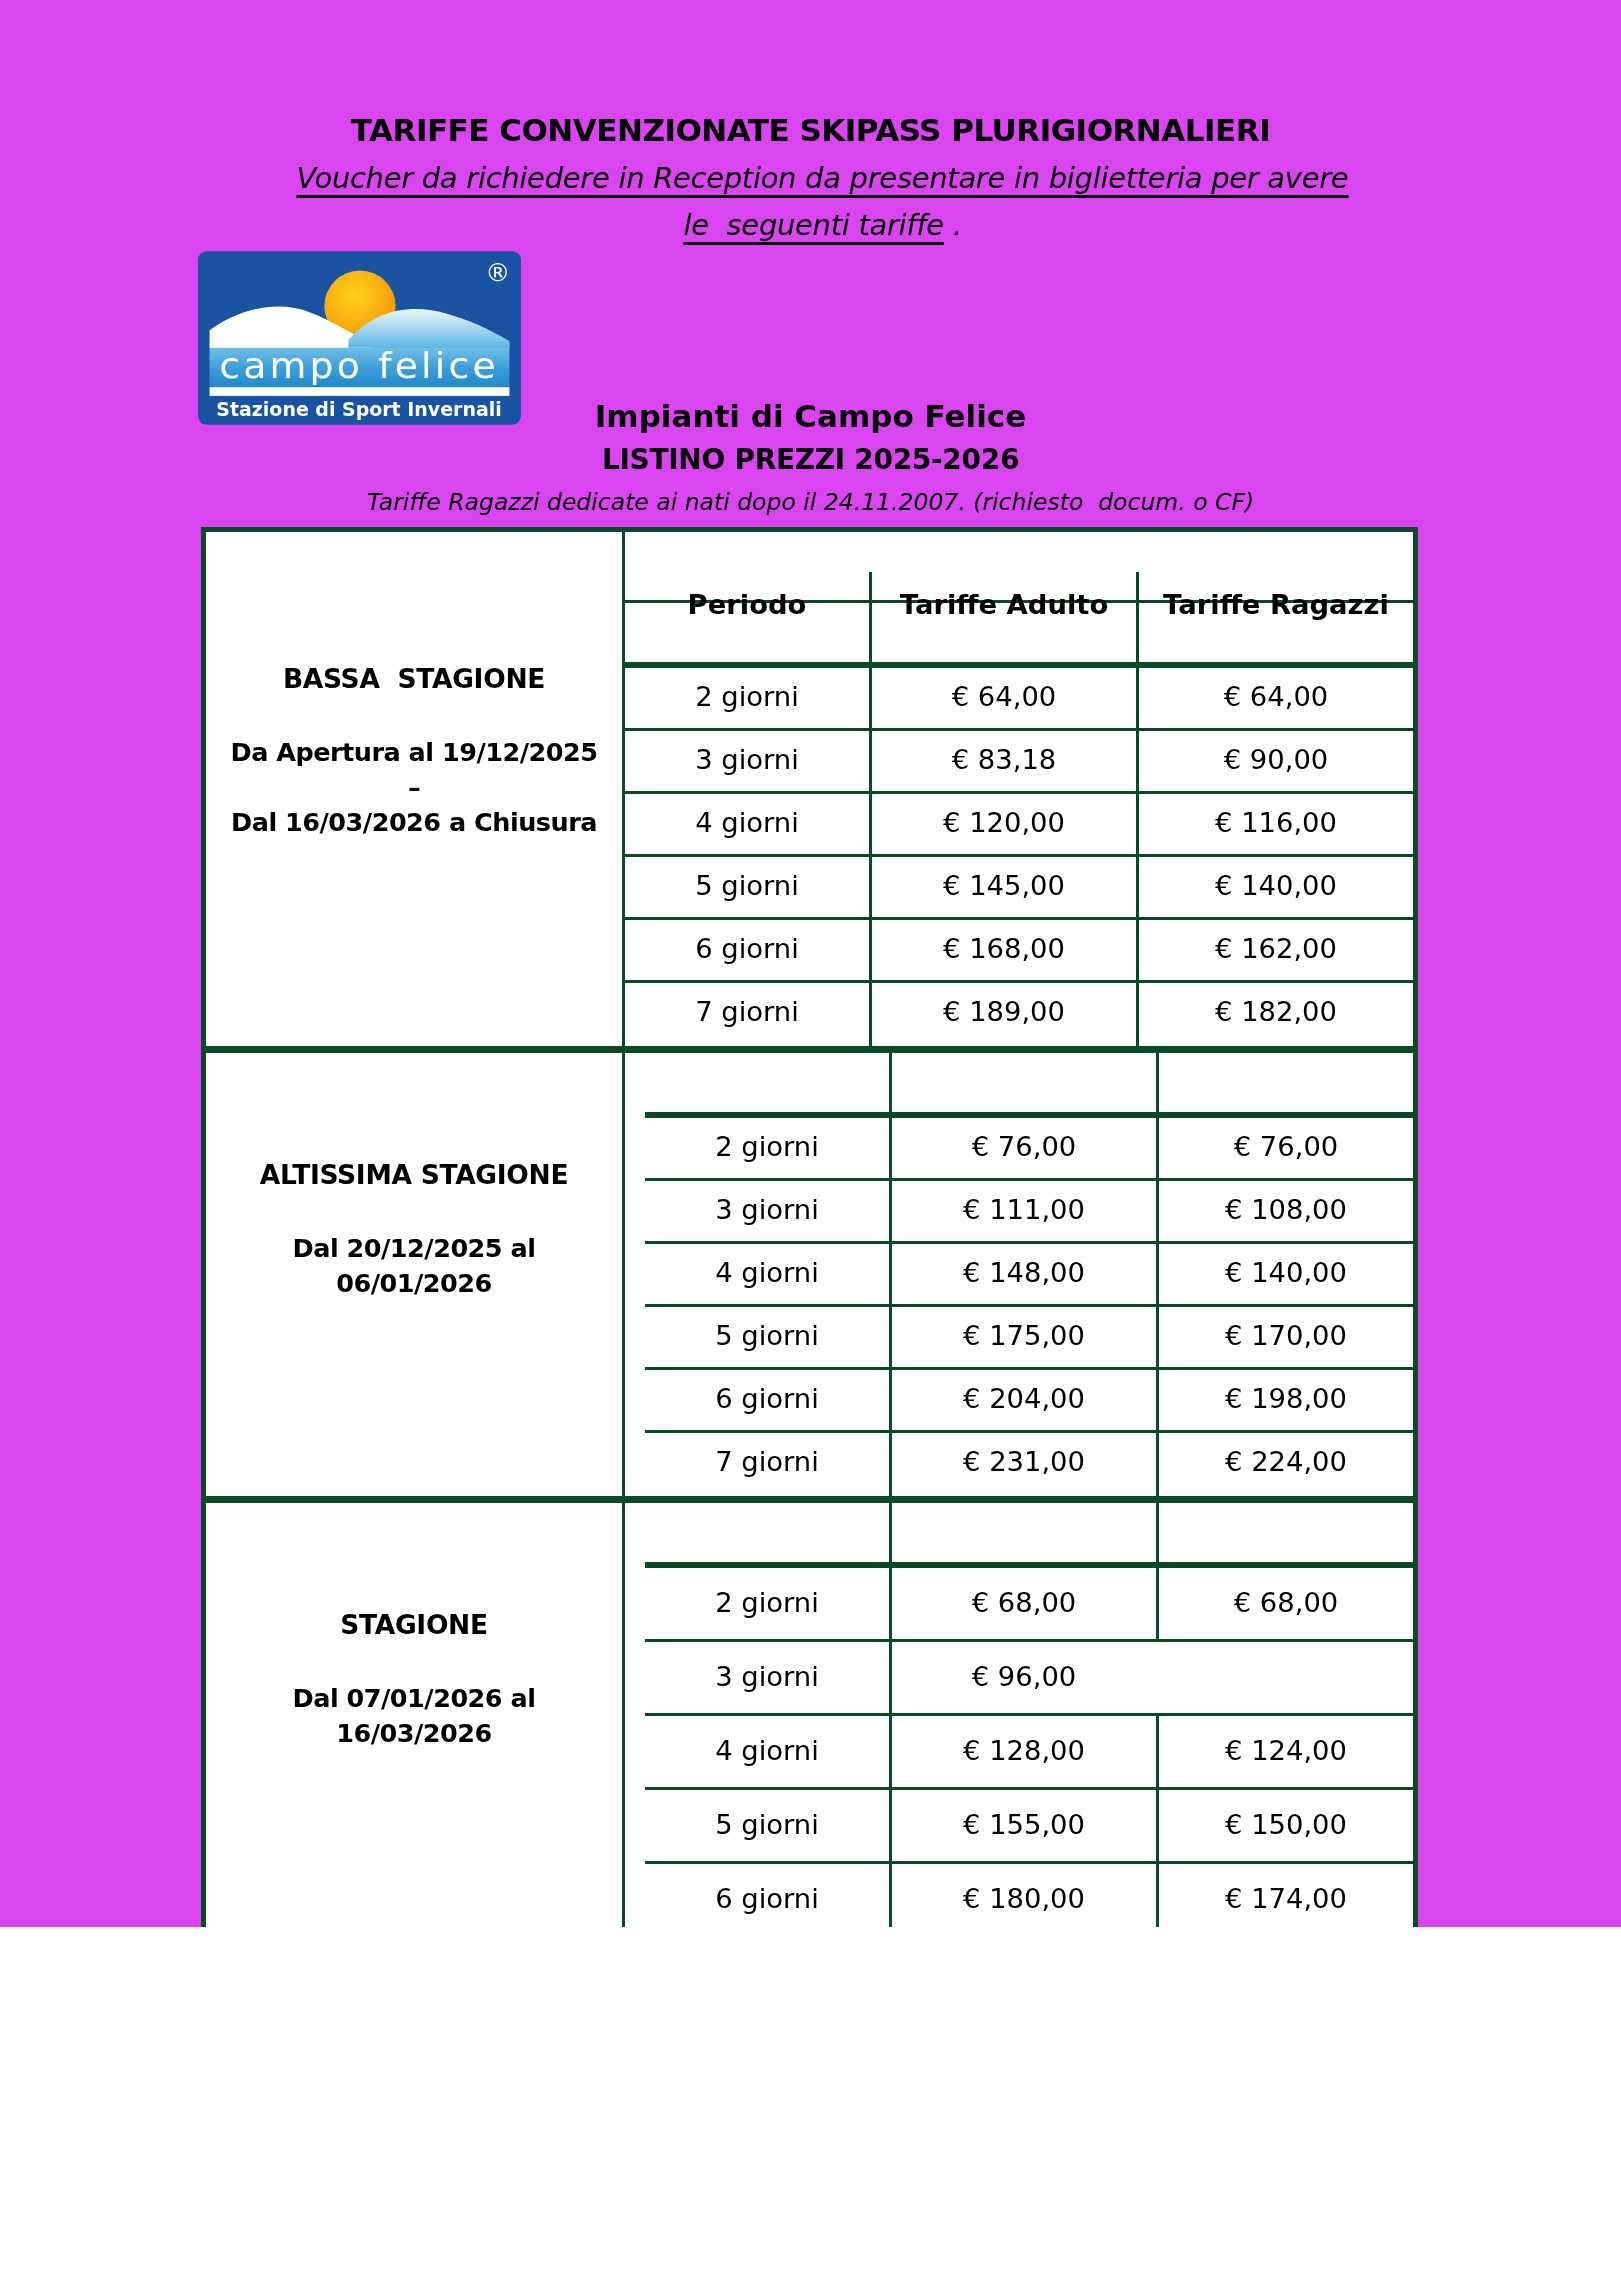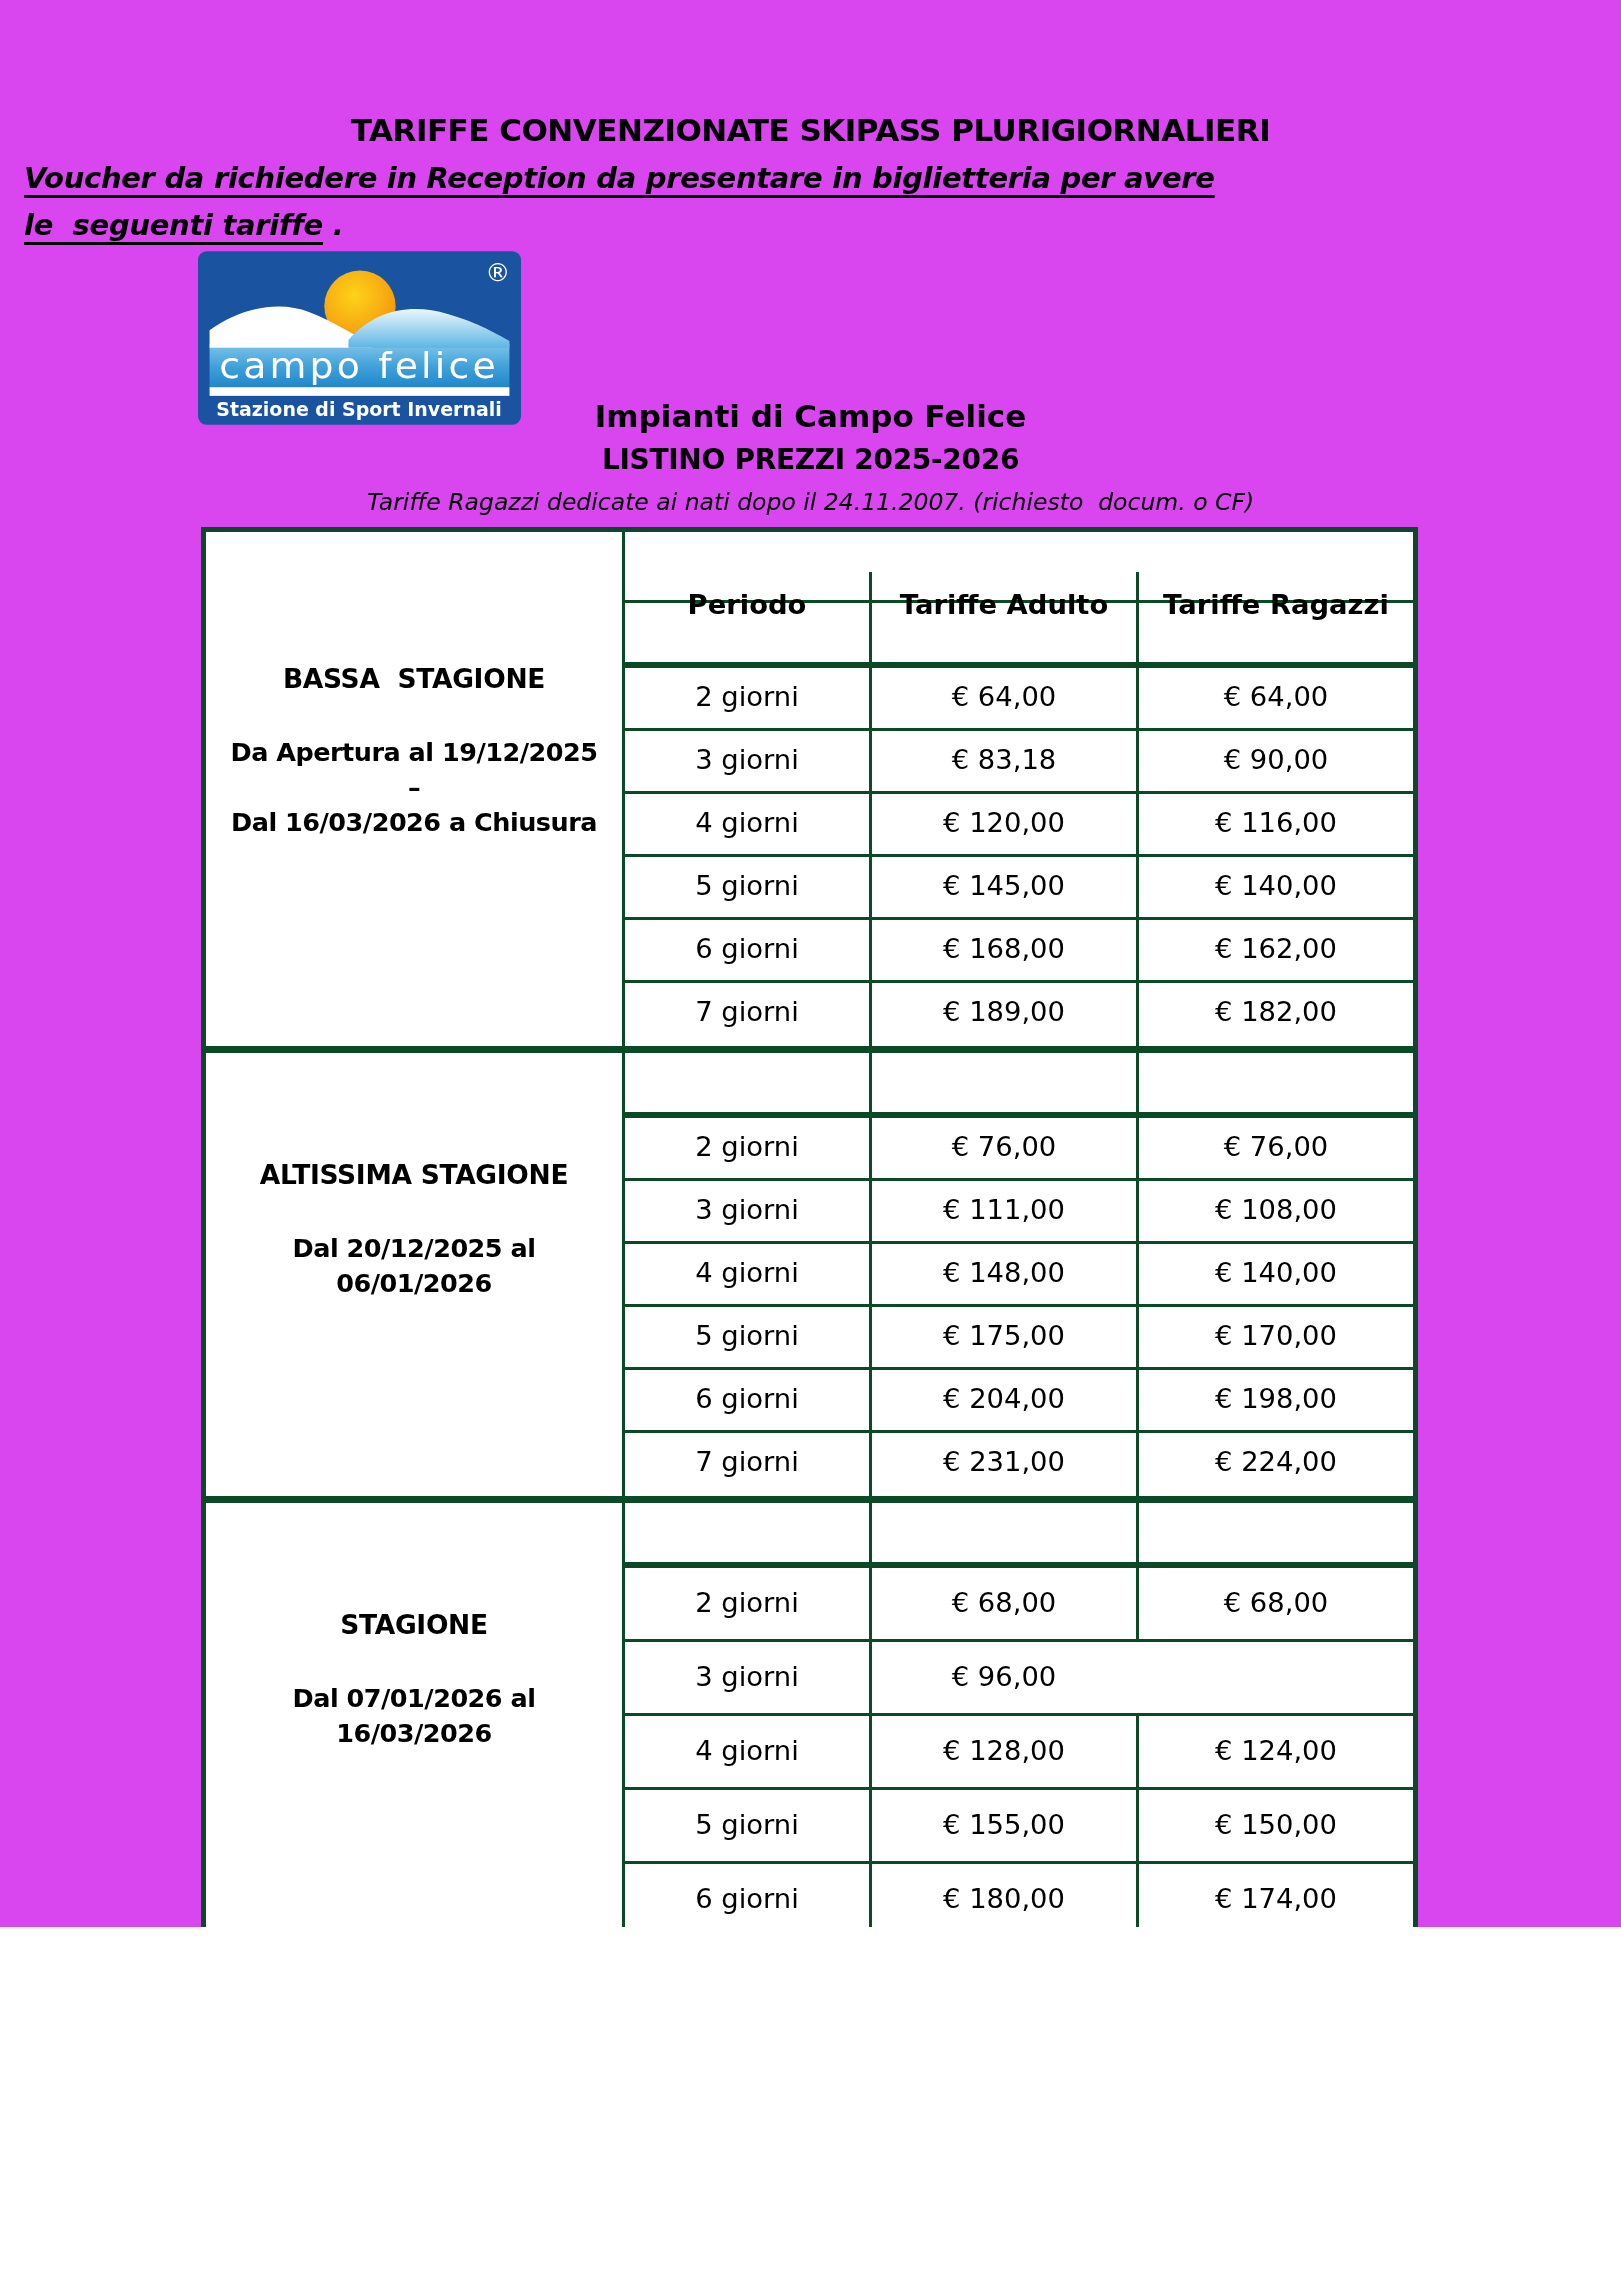--- a/index.html
+++ b/index.html
@@ -12,22 +12,22 @@
   body{font-family:"DejaVu Sans","Liberation Sans",sans-serif;color:var(--ink);}
   .page{position:relative;width:1621px;height:1927px;background:#d946ef;overflow:hidden;}
   .prewrap{white-space:pre-wrap;}
 
   
   .doc-title{
     position:absolute;top:112px;left:0;width:100%;
     text-align:center;font-size:31px;font-weight:bold;letter-spacing:-0.5px;
   }
   .doc-subtitle{
-    position:absolute;left:0;width:100%;
-    font-size:29px;font-weight:bold;font-style:italic;letter-spacing:-0.3px;padding-left:24px;
+    position:absolute;left:0;width:100%;text-align:center;
+    font-size:29px;font-weight:normal;font-style:italic;letter-spacing:-0.3px;padding-left:24px;
   }
   .doc-subtitle .ul{
     text-decoration:underline;
     text-decoration-thickness:2.9px;
     text-underline-offset:6.9px;
   }
   .sub-line1{top:161px;}
   .sub-line2{top:208px;}
 
   .h-impianti{
@@ -47,21 +47,21 @@
   .logo{position:absolute;left:198px;top:251px;width:323px;height:174px;}
   .logo svg{display:block;width:100%;height:100%;}
 
   
   .pricing-table{
     position:absolute;left:201px;top:527px;width:1217px;
     border:5.9px solid var(--green);
     background:#ffffff;
   }
   .section{display:grid;grid-template-columns:419px 1fr;}
-  .section-divider{border-top:7.8px solid var(--green);}
+  .section-divider{border-top:7.8px solid var(--green);gap:20px;}
   .season-cell{
     border-right:3.9px solid var(--green);
     display:flex;flex-direction:column;align-items:center;
     text-align:center;
   }
   .season-cell .season-title{
     font-weight:bold;font-size:26.5px;letter-spacing:-0.3px;margin-bottom:41px;
   }
   .season-cell .season-line{
     font-weight:bold;font-size:25.5px;line-height:35px;letter-spacing:-0.5px;text-align:center;

